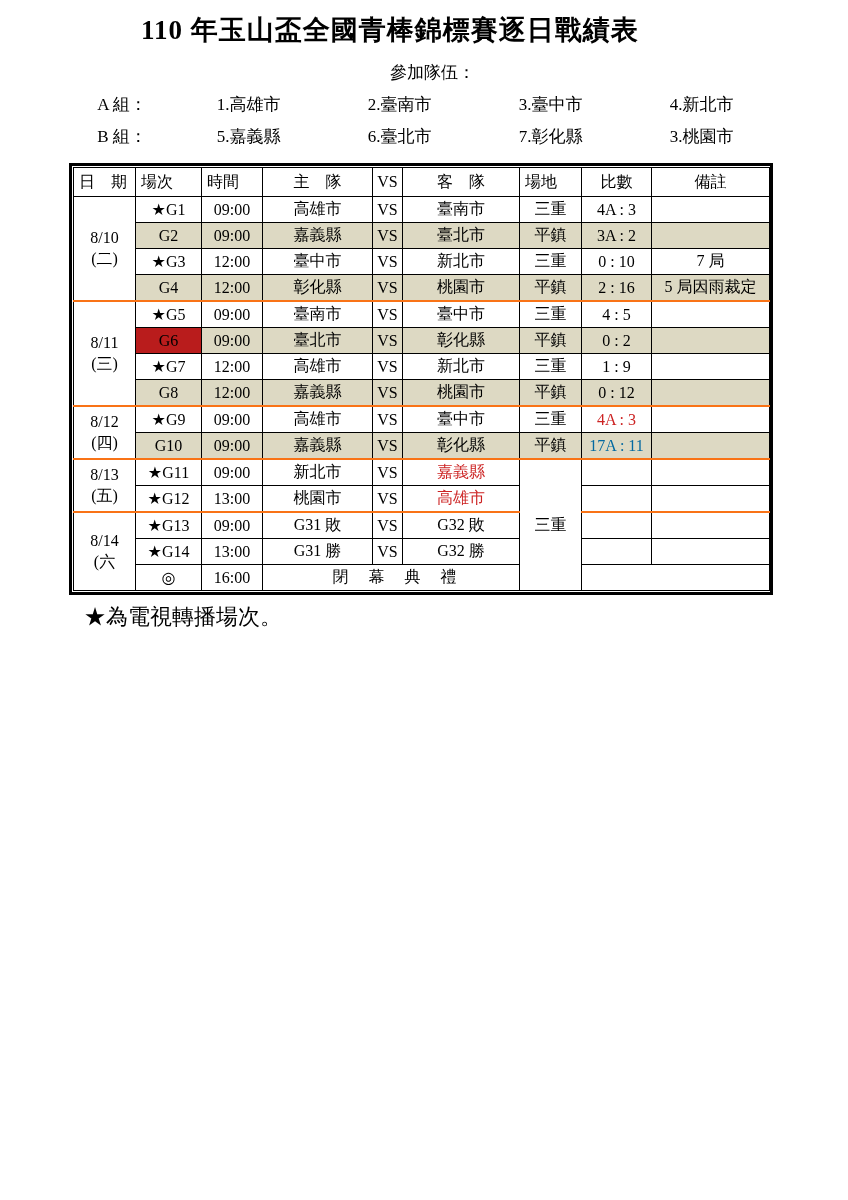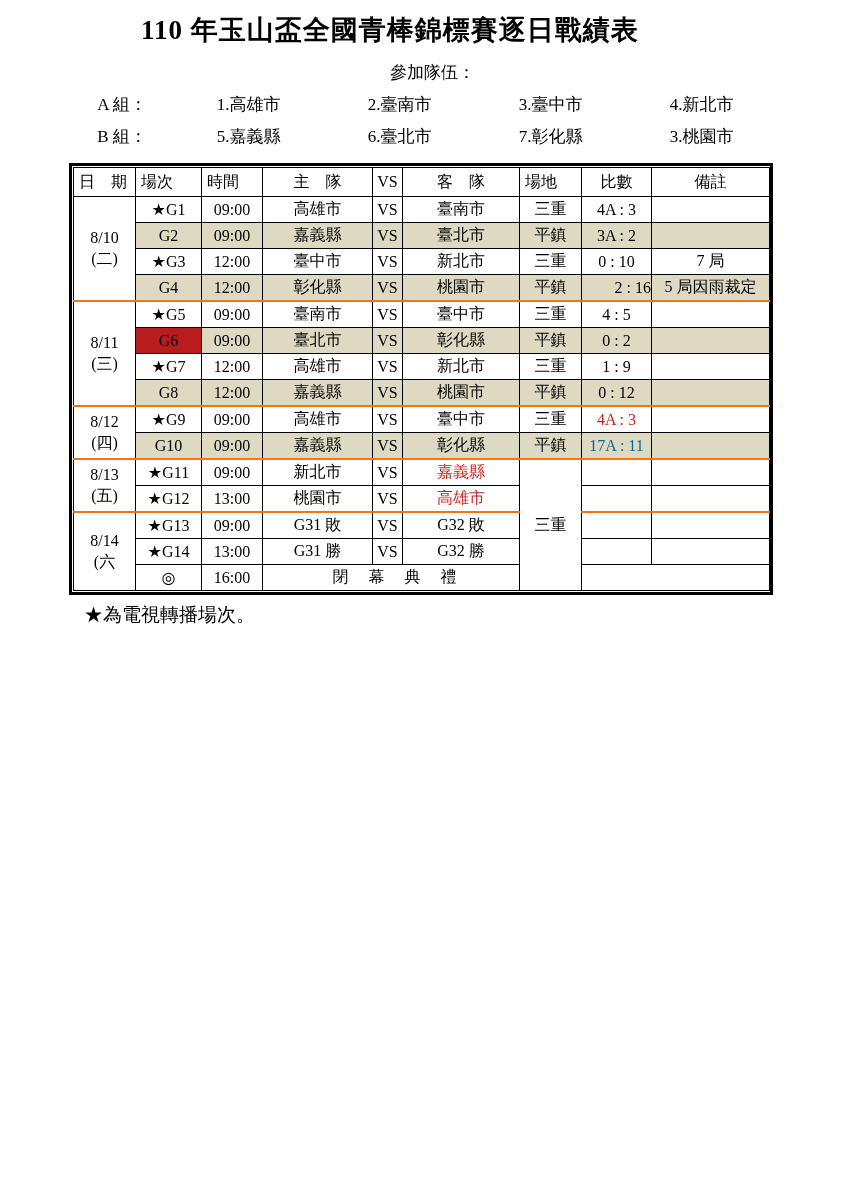--- a/index.html
+++ b/index.html
@@ -12,21 +12,21 @@
   .team-item{width:123px;}
   .table-wrap{margin:15px 0 0 69px;width:696px;border:3px solid #000;padding:1px;background:#fff;}
   table{border-collapse:collapse;table-layout:fixed;width:696px;}
   th,td{border:1px solid #000;padding:0;text-align:center;font-size:16px;overflow:hidden;
         white-space:nowrap;height:25px;font-weight:normal;}
   th{height:28px;}
   .al{text-align:left;padding-left:5px;}
   .group-start{border-top:2px solid #f97316;}
   .date-cell{line-height:1.3;}
   .ceremony{letter-spacing:2px;padding-left:9px;}
-  .footnote{margin:7px 0 0 84px;font-size:19px;}
+  .footnote{margin:7px 0 0 84px;font-size:22px;}
 </style>
 </head>
 <body>
 
 <div class="page">
 
   <div class="ttl">110 年玉山盃全國青棒錦標賽逐日戰績表</div>
 
   <div class="participants">
     <div>參加隊伍：</div>
@@ -104,21 +104,21 @@
             <td class="">0 : 10</td>
             <td class="">7 局</td>
           </tr>
           <tr>
             <td class="" style="background: rgb(221, 217, 195);">G4</td>
             <td class="" style="background: rgb(221, 217, 195);">12:00</td>
             <td class="" style="background: rgb(221, 217, 195);">彰化縣</td>
             <td class="" style="background: rgb(221, 217, 195);">VS</td>
             <td class="" style="background: rgb(221, 217, 195);">桃園市</td>
             <td rowspan="1" class="" style="background: rgb(221, 217, 195);">平鎮</td>
-            <td class="" style="background: rgb(221, 217, 195); text-align: right;">2 : 16</td>
+            <td class="" style="background: rgb(221, 217, 195);">2 : 16</td>
             <td class="" style="background: rgb(221, 217, 195);">5 局因雨裁定</td>
           </tr>
           <tr>
             <td rowspan="4" class="date-cell group-start"><span>8/11</span><br><span>(三)</span></td>
             <td class="group-start">★G5</td>
             <td class="group-start">09:00</td>
             <td class="group-start">臺南市</td>
             <td class="group-start">VS</td>
             <td class="group-start">臺中市</td>
             <td rowspan="1" class="group-start">三重</td>

